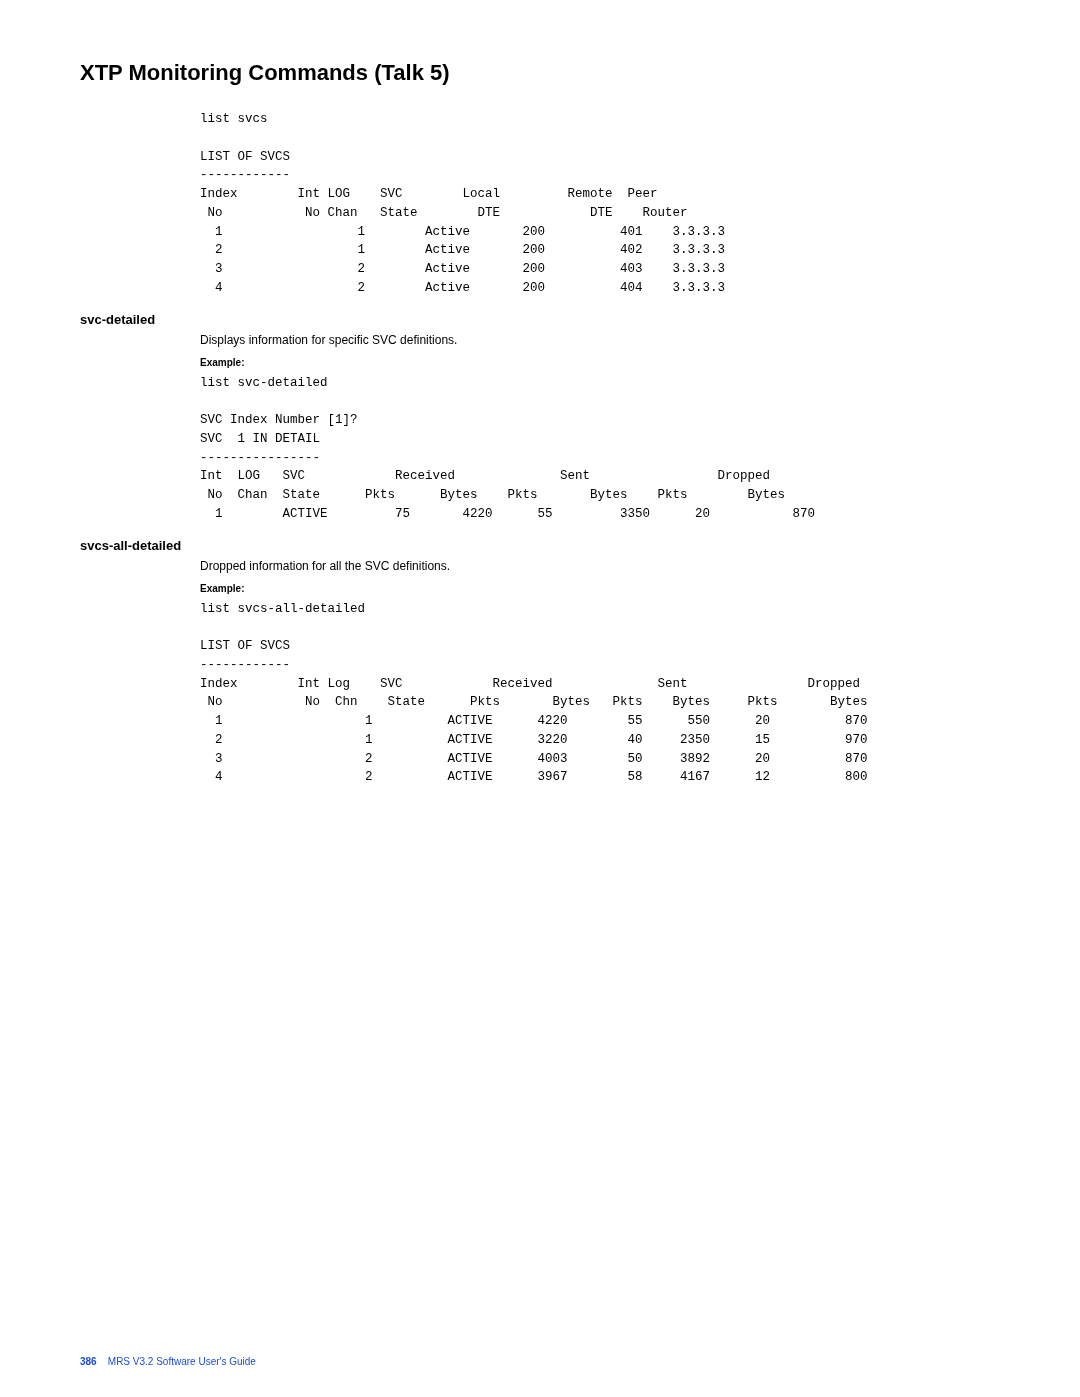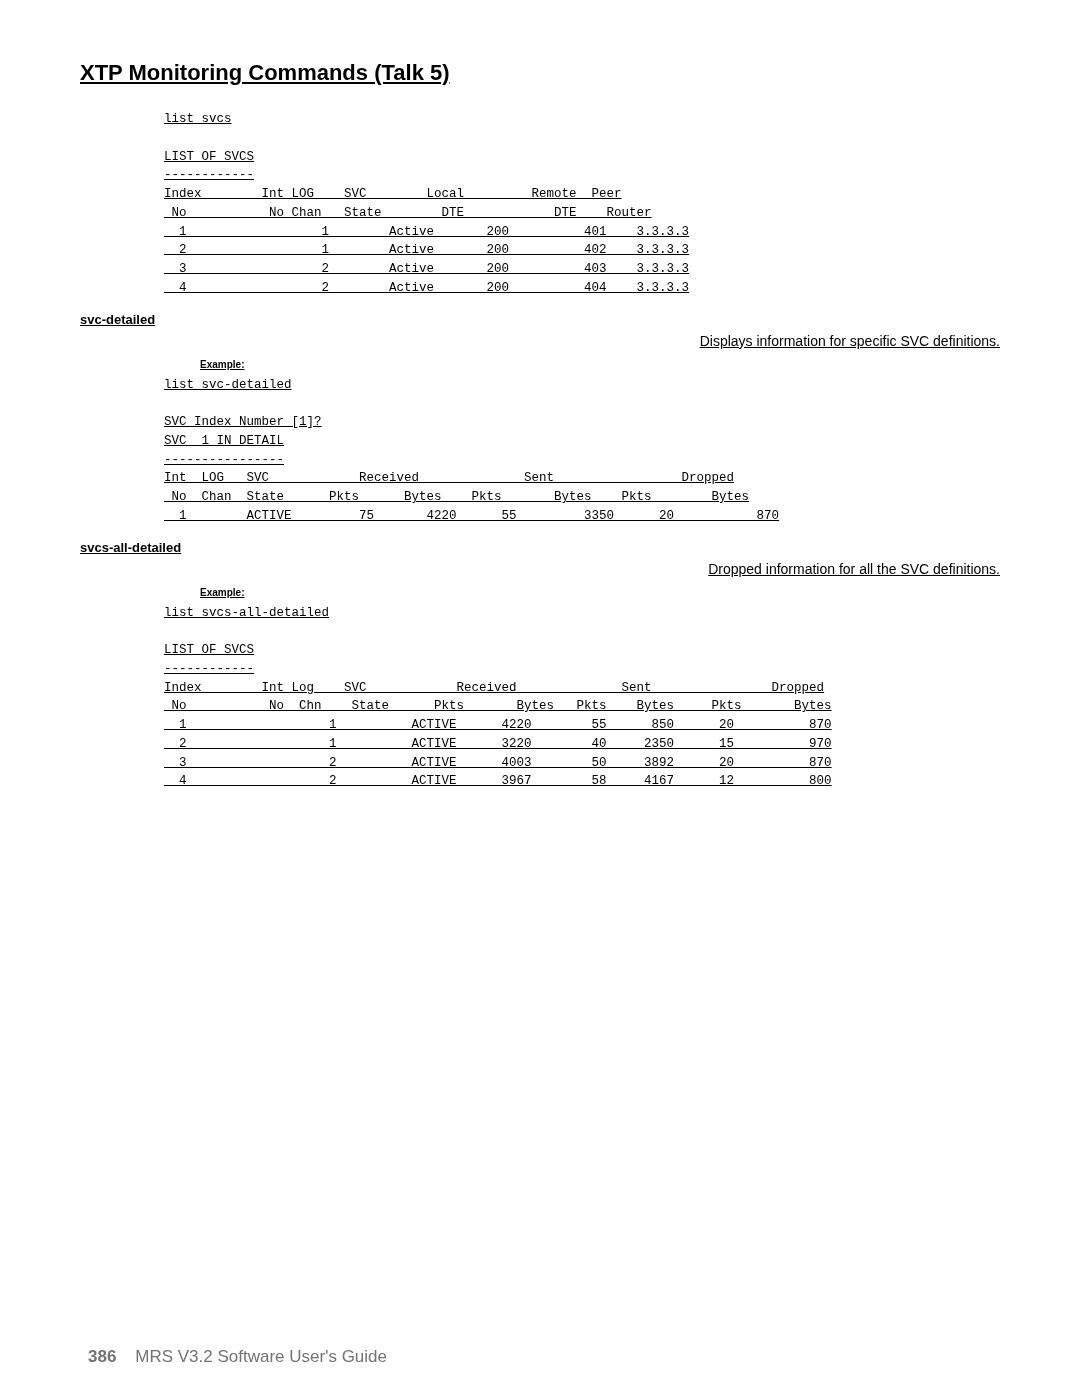--- a/index.html
+++ b/index.html
@@ -7,67 +7,65 @@
       background: #ffffff;
       font-family: Arial, Helvetica, sans-serif;
       font-size: 14px;
       color: #000000;
       width: 1080px;
       min-height: 1397px;
       position: relative;
     }
 
     .page {
-      padding: 60px 80px 60px 80px;
-      text-decoration: underline;
+      padding: 60px 105px 60px 80px;
     }
 
     .page-title {
       font-size: 22px;
       font-weight: bold;
       margin-bottom: 24px;
     }
 
     .code-block {
       font-family: 'Courier New', Courier, monospace;
       font-size: 12.5px;
       line-height: 1.5;
-      margin-left: 84px;
+      margin-left: 120px;
       margin-bottom: 12px;
       white-space: pre;
     }
 
     .section-heading {
       font-size: 13px;
       font-weight: bold;
       margin-bottom: 6px;
       margin-top: 14px;
     }
 
     .section-desc {
-      font-size: 14px;
+      font-size: 12px;
       margin-left: 120px;
       margin-bottom: 10px;
-      text-align: right;
     }
 
     .example-heading {
       font-size: 10px;
       font-weight: bold;
       margin-left: 120px;
       margin-bottom: 6px;
       margin-top: 10px;
     }
 
     .footer {
       position: absolute;
       bottom: 30px;
-      left: 88px;
-      font-size: 17px;
-      color: #737373;
+      left: 80px;
+      font-size: 10px;
+      color: #1d4ed8;
     }
 
     .footer-bold {
       font-weight: bold;
     }
   </style>
 </head>
 <body>
 
 <div class="page">
@@ -103,21 +101,21 @@
   <div class="section-desc">Dropped information for all the SVC definitions.</div>
 
   <div class="example-heading">Example:</div>
 
   <div class="code-block">list svcs-all-detailed
 
 LIST OF SVCS
 ------------
 Index        Int Log    SVC            Received              Sent                Dropped
  No           No  Chn    State      Pkts       Bytes   Pkts    Bytes     Pkts       Bytes
-  1                   1          ACTIVE      4220        55      850      20          870
+  1                   1          ACTIVE      4220        55      550      20          870
   2                   1          ACTIVE      3220        40     2350      15          970
   3                   2          ACTIVE      4003        50     3892      20          870
   4                   2          ACTIVE      3967        58     4167      12          800</div>
 
   <div class="footer">
     <span class="footer-bold">386</span>
     &nbsp;&nbsp;
     <span>MRS V3.2 Software User's Guide</span>
   </div>
 

